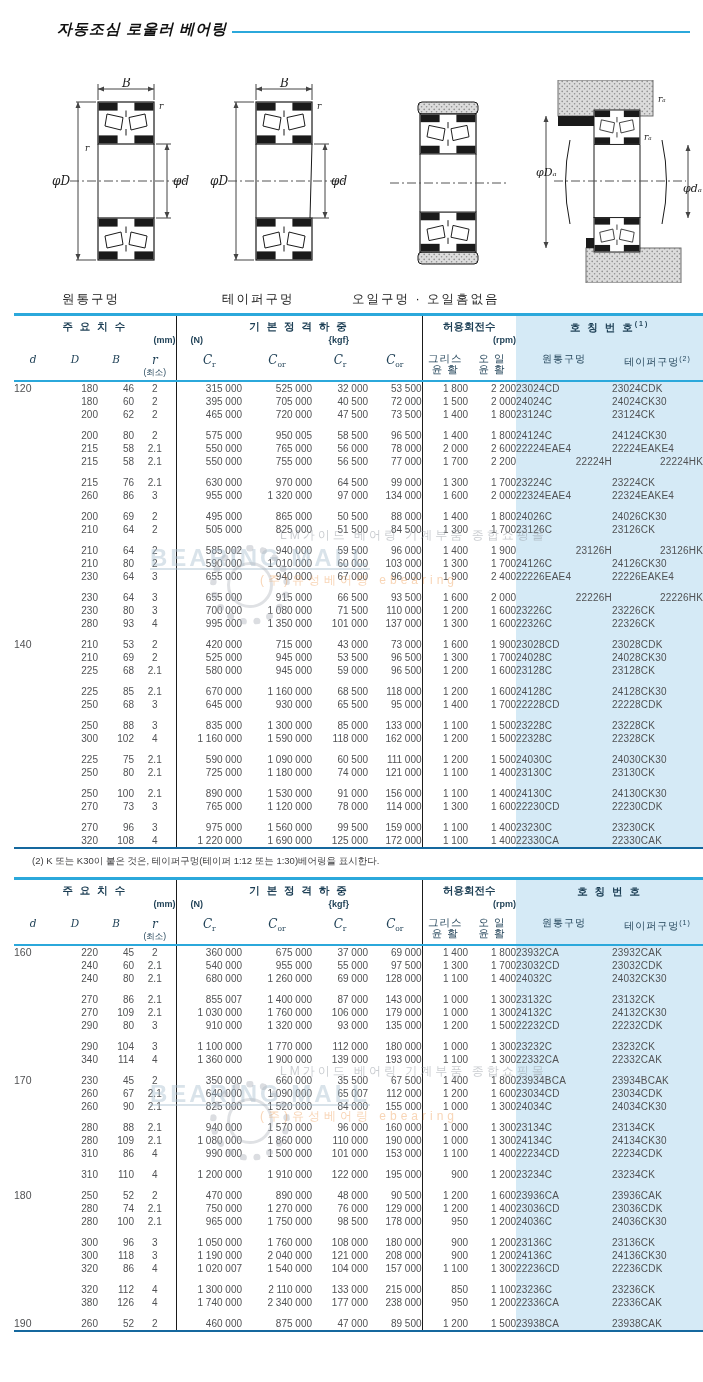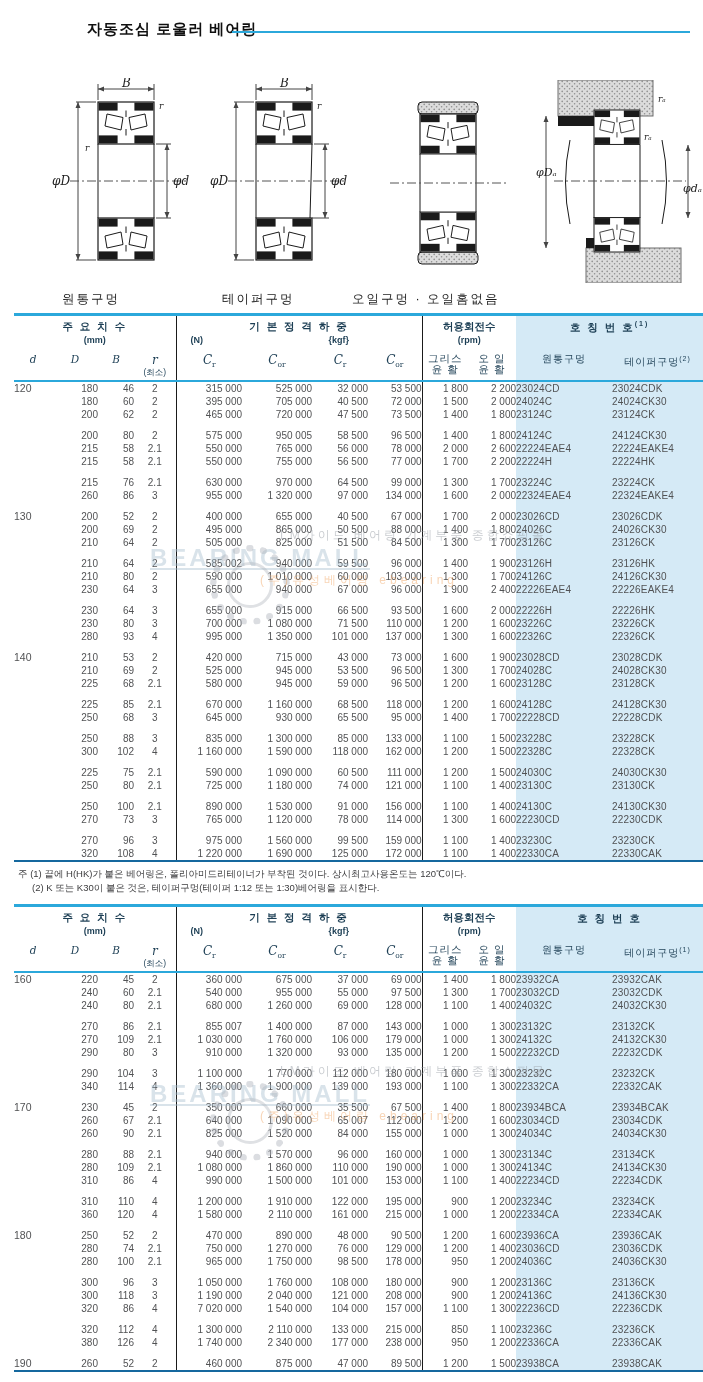--- a/index.html
+++ b/index.html
@@ -1,56 +1,56 @@
 <!DOCTYPE html>
 <html><head>
 <meta charset="utf-8">
 <style>
   html,body{margin:0;padding:0;}
   body{width:703px;height:1382px;background:#fff;position:relative;overflow:hidden;
        font-family:"Liberation Sans",sans-serif;color:#222;}
   
-  .title-row{position:relative;padding:20px 13px 0 87px;height:26px;}
+  .title-row{position:relative;padding:20px 13px 0 57px;height:26px;font-style:italic;}
   .page-title{font-size:15px;font-weight:bold;color:#101010;letter-spacing:1px;}
   .title-rule{position:absolute;left:232px;right:13px;top:31px;height:2px;background:#2ba8db;}
   
   .diagrams{position:relative;height:205px;margin-top:32px;}
   .diagrams svg{position:absolute;}
   .dim-label{font-family:"DejaVu Serif",serif;font-style:italic;font-size:12px;fill:#222;}
   .dim-label.small{font-size:9px;}
   .captions{position:relative;height:22px;margin-top:8px;font-size:12.5px;letter-spacing:2px;color:#1c1c1c;}
   .captions span{position:absolute;top:0;}
   
   table.spec{border-collapse:collapse;table-layout:fixed;width:689px;margin-left:14px;
              border-top:3px solid #2ba8db;border-bottom:2px solid #15689e;font-size:10px;}
   table.spec th,table.spec td{padding:0;margin:0;font-weight:normal;}
   table.spec thead th{color:#1c3e54;font-size:10.5px;vertical-align:top;}
   tr.h1 th{height:33px;padding-top:4px;font-weight:bold;}
   tr.h2 th{height:27px;border-bottom:2px solid #2ba8db;}
   .th-title{letter-spacing:2px;text-align:center;}
-  .unit{font-size:9px;letter-spacing:0;text-align:center;margin-top:1px;}
+  .unit{font-size:9px;letter-spacing:0;text-align:right;margin-top:1px;}
   .load-units{position:relative;height:11px;}
   .load-units span:first-child{position:absolute;left:14px;}
   .load-units span:last-child{position:absolute;left:62%;}
   th.vdiv,td.vdiv{border-left:1px solid #1a1a1a;}
   .blue{background:#d5eaf6;}
   .it{font-family:"DejaVu Serif",serif;font-style:italic;font-size:12px;}
   .it sub{font-size:7.5px;font-style:normal;}
   .rmin{font-size:8.5px;font-family:"Liberation Sans",sans-serif;font-style:normal;margin-top:0px;}
   .kr2{font-size:9.5px;line-height:11px;letter-spacing:1px;}
   sup{font-size:7px;}
   table.spec td{height:13px;line-height:13px;color:#515254;white-space:nowrap;overflow:hidden;}
   tr.gap td{height:8px;line-height:8px;}
   td.c-d{font-weight:bold;color:#121212;padding-left:6px;font-size:10.5px;}
   td.c-D,td.c-B{text-align:right;padding-right:10px;}
   td.c-r{text-align:center;}
   td.c-crn,td.c-corn,td.c-crk,td.c-cork{text-align:right;padding-right:14px;}
   td.c-g,td.c-o{text-align:right;padding-right:12px;}
   td.c-cyl,td.c-tap{font-weight:bold;color:#1b1b1d;padding-left:13px;letter-spacing:.2px;}
-  td.muted{color:#97999c;font-weight:normal;}
+  td.muted{color:#97999c;font-weight:normal;text-align:right;}
   
   .fn{margin:5px 0 0 18px;font-size:9.5px;color:#3d3d3f;line-height:14px;}
   .fn .l2{padding-left:14px;}
   .t2{margin-top:9px;}
   
   .wm{position:absolute;left:150px;width:430px;pointer-events:none;z-index:5;}
   .wm-ring{position:absolute;left:60px;top:18px;width:66px;height:66px;border-radius:50%;
            border:7px dotted rgba(175,180,188,.45);}
   .wm-ring::after{content:"";position:absolute;inset:10px;border-radius:50%;border:3px solid rgba(175,180,188,.4);}
   .wm-kr{margin-left:130px;font-size:12px;letter-spacing:3px;color:rgba(150,156,163,.50);}
@@ -397,34 +397,20 @@
           <td class="c-crn vdiv"></td>
           <td class="c-corn"></td>
           <td class="c-crk"></td>
           <td class="c-cork"></td>
           <td class="c-g vdiv"></td>
           <td class="c-o"></td>
           <td class="c-cyl blue"></td>
           <td class="c-tap blue"></td>
         </tr>
         <tr>
-          <td class="c-d">130</td>
-          <td class="c-D">200</td>
-          <td class="c-B">52</td>
-          <td class="c-r">2</td>
-          <td class="c-crn vdiv">400 000</td>
-          <td class="c-corn">655 000</td>
-          <td class="c-crk">40 500</td>
-          <td class="c-cork">67 000</td>
-          <td class="c-g vdiv">1 700</td>
-          <td class="c-o">2 000</td>
-          <td class="c-cyl blue">23026CD</td>
-          <td class="c-tap blue">23026CDK</td>
-        </tr>
-        <tr>
           <td class="c-d"></td>
           <td class="c-D">200</td>
           <td class="c-B">69</td>
           <td class="c-r">2</td>
           <td class="c-crn vdiv">495 000</td>
           <td class="c-corn">865 000</td>
           <td class="c-crk">50 500</td>
           <td class="c-cork">88 000</td>
           <td class="c-g vdiv">1 400</td>
           <td class="c-o">1 800</td>
@@ -821,21 +807,20 @@
           <td class="c-g vdiv">1 100</td>
           <td class="c-o">1 400</td>
           <td class="c-cyl blue">22330CA</td>
           <td class="c-tap blue">22330CAK</td>
         </tr>
       </tbody>
     </table>
   </div>
 
 <div class="fn">
-  <div>주 (1) 끝에 H(HK)가 붙은 베어링은, 폴리아미드리테이너가 부착된 것이다. 상시최고사용온도는 120℃이다.</div>
   <div class="l2">(2) K 또는 K30이 붙은 것은, 테이퍼구멍(테이퍼 1:12 또는 1:30)베어링을 표시한다.</div>
 </div>
 
 <div id="table-mount-2" class="t2">
     <table class="spec">
       <colgroup>
         <col style="width:38px">
         <col style="width:46px">
         <col style="width:36px">
         <col style="width:42px">
@@ -1158,34 +1143,20 @@
           <td class="c-r">4</td>
           <td class="c-crn vdiv">1 200 000</td>
           <td class="c-corn">1 910 000</td>
           <td class="c-crk">122 000</td>
           <td class="c-cork">195 000</td>
           <td class="c-g vdiv">900</td>
           <td class="c-o">1 200</td>
           <td class="c-cyl blue">23234C</td>
           <td class="c-tap blue">23234CK</td>
         </tr>
-        <tr>
-          <td class="c-d"></td>
-          <td class="c-D">360</td>
-          <td class="c-B">120</td>
-          <td class="c-r">4</td>
-          <td class="c-crn vdiv">1 580 000</td>
-          <td class="c-corn">2 110 000</td>
-          <td class="c-crk">161 000</td>
-          <td class="c-cork">215 000</td>
-          <td class="c-g vdiv">1 000</td>
-          <td class="c-o">1 200</td>
-          <td class="c-cyl blue">22334CA</td>
-          <td class="c-tap blue">22334CAK</td>
-        </tr>
         <tr class="gap">
           <td class="c-d"></td>
           <td class="c-D"></td>
           <td class="c-B"></td>
           <td class="c-r"></td>
           <td class="c-crn vdiv"></td>
           <td class="c-corn"></td>
           <td class="c-crk"></td>
           <td class="c-cork"></td>
           <td class="c-g vdiv"></td>
@@ -1275,21 +1246,21 @@
           <td class="c-g vdiv">900</td>
           <td class="c-o">1 200</td>
           <td class="c-cyl blue">24136C</td>
           <td class="c-tap blue">24136CK30</td>
         </tr>
         <tr>
           <td class="c-d"></td>
           <td class="c-D">320</td>
           <td class="c-B">86</td>
           <td class="c-r">4</td>
-          <td class="c-crn vdiv">7 020 000</td>
+          <td class="c-crn vdiv">1 020 007</td>
           <td class="c-corn">1 540 000</td>
           <td class="c-crk">104 000</td>
           <td class="c-cork">157 000</td>
           <td class="c-g vdiv">1 100</td>
           <td class="c-o">1 300</td>
           <td class="c-cyl blue">22236CD</td>
           <td class="c-tap blue">22236CDK</td>
         </tr>
         <tr class="gap">
           <td class="c-d"></td>

